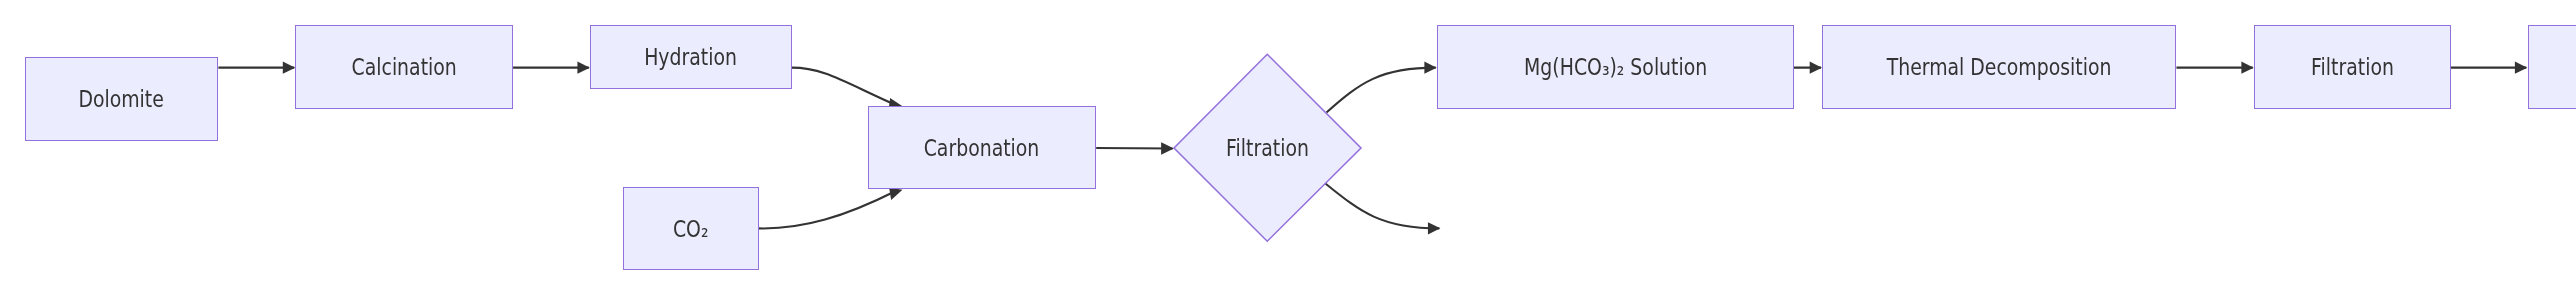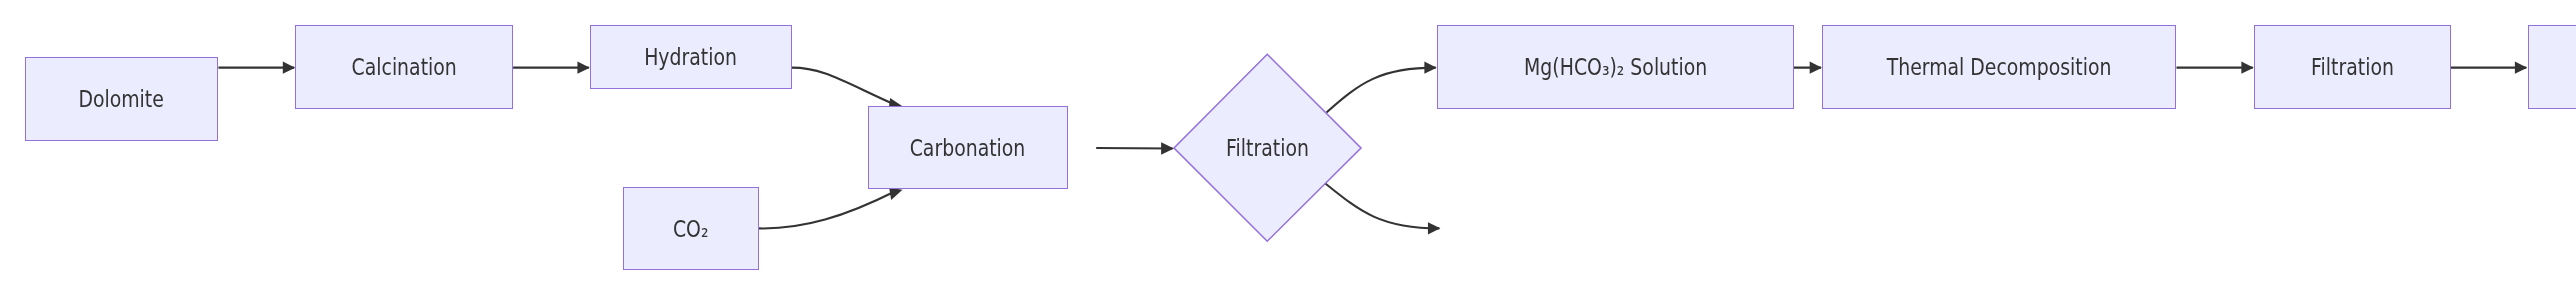--- a/index.html
+++ b/index.html
@@ -72,21 +72,21 @@
   </div>
 
   <div class="node" style="left:590px; top:25px; width:202px; height:64px;">
     <span>Hydration</span>
   </div>
 
   <div class="node" style="left:623px; top:187px; width:136px; height:83px;">
     <span>CO₂</span>
   </div>
 
-  <div class="node" style="left:868px; top:106px; width:200px; height:83px;">
+  <div class="node" style="left:868px; top:106px; width:228px; height:83px;">
     <span>Carbonation</span>
   </div>
 
   <div class="diamond-label" style="left:1174px; top:54px; width:187px; height:187px;">
     <span>Filtration</span>
   </div>
 
   <div class="node" style="left:1437px; top:25px; width:357px; height:84px;">
     <span>Mg(HCO₃)₂ Solution</span>
   </div>

